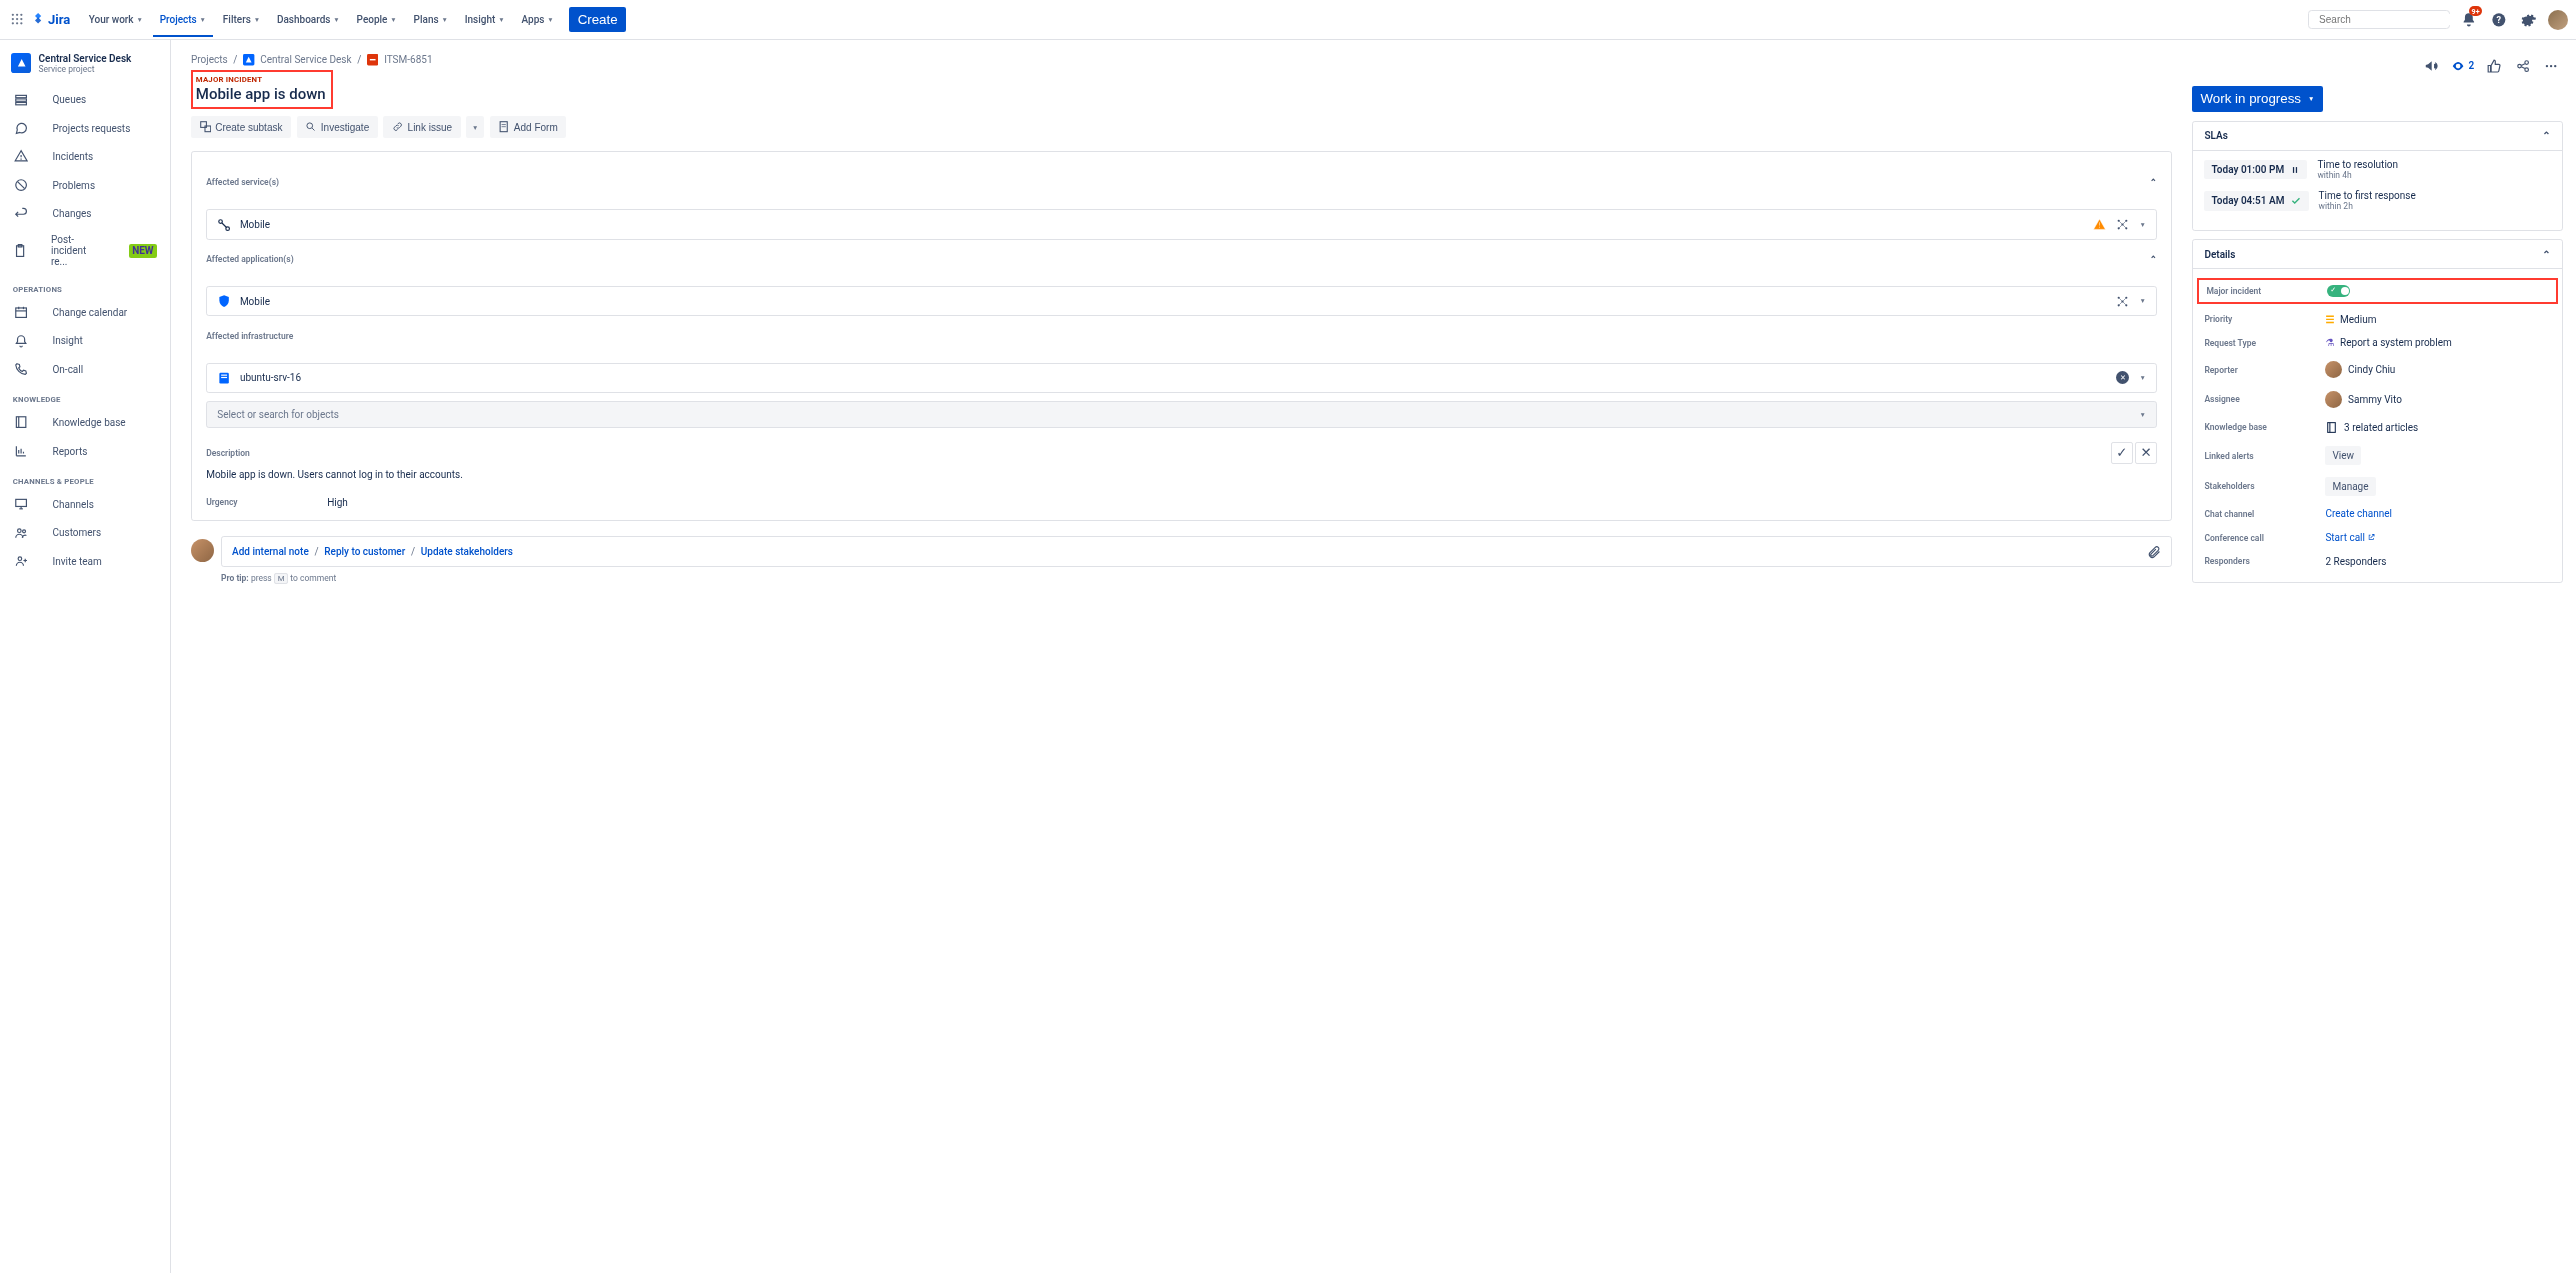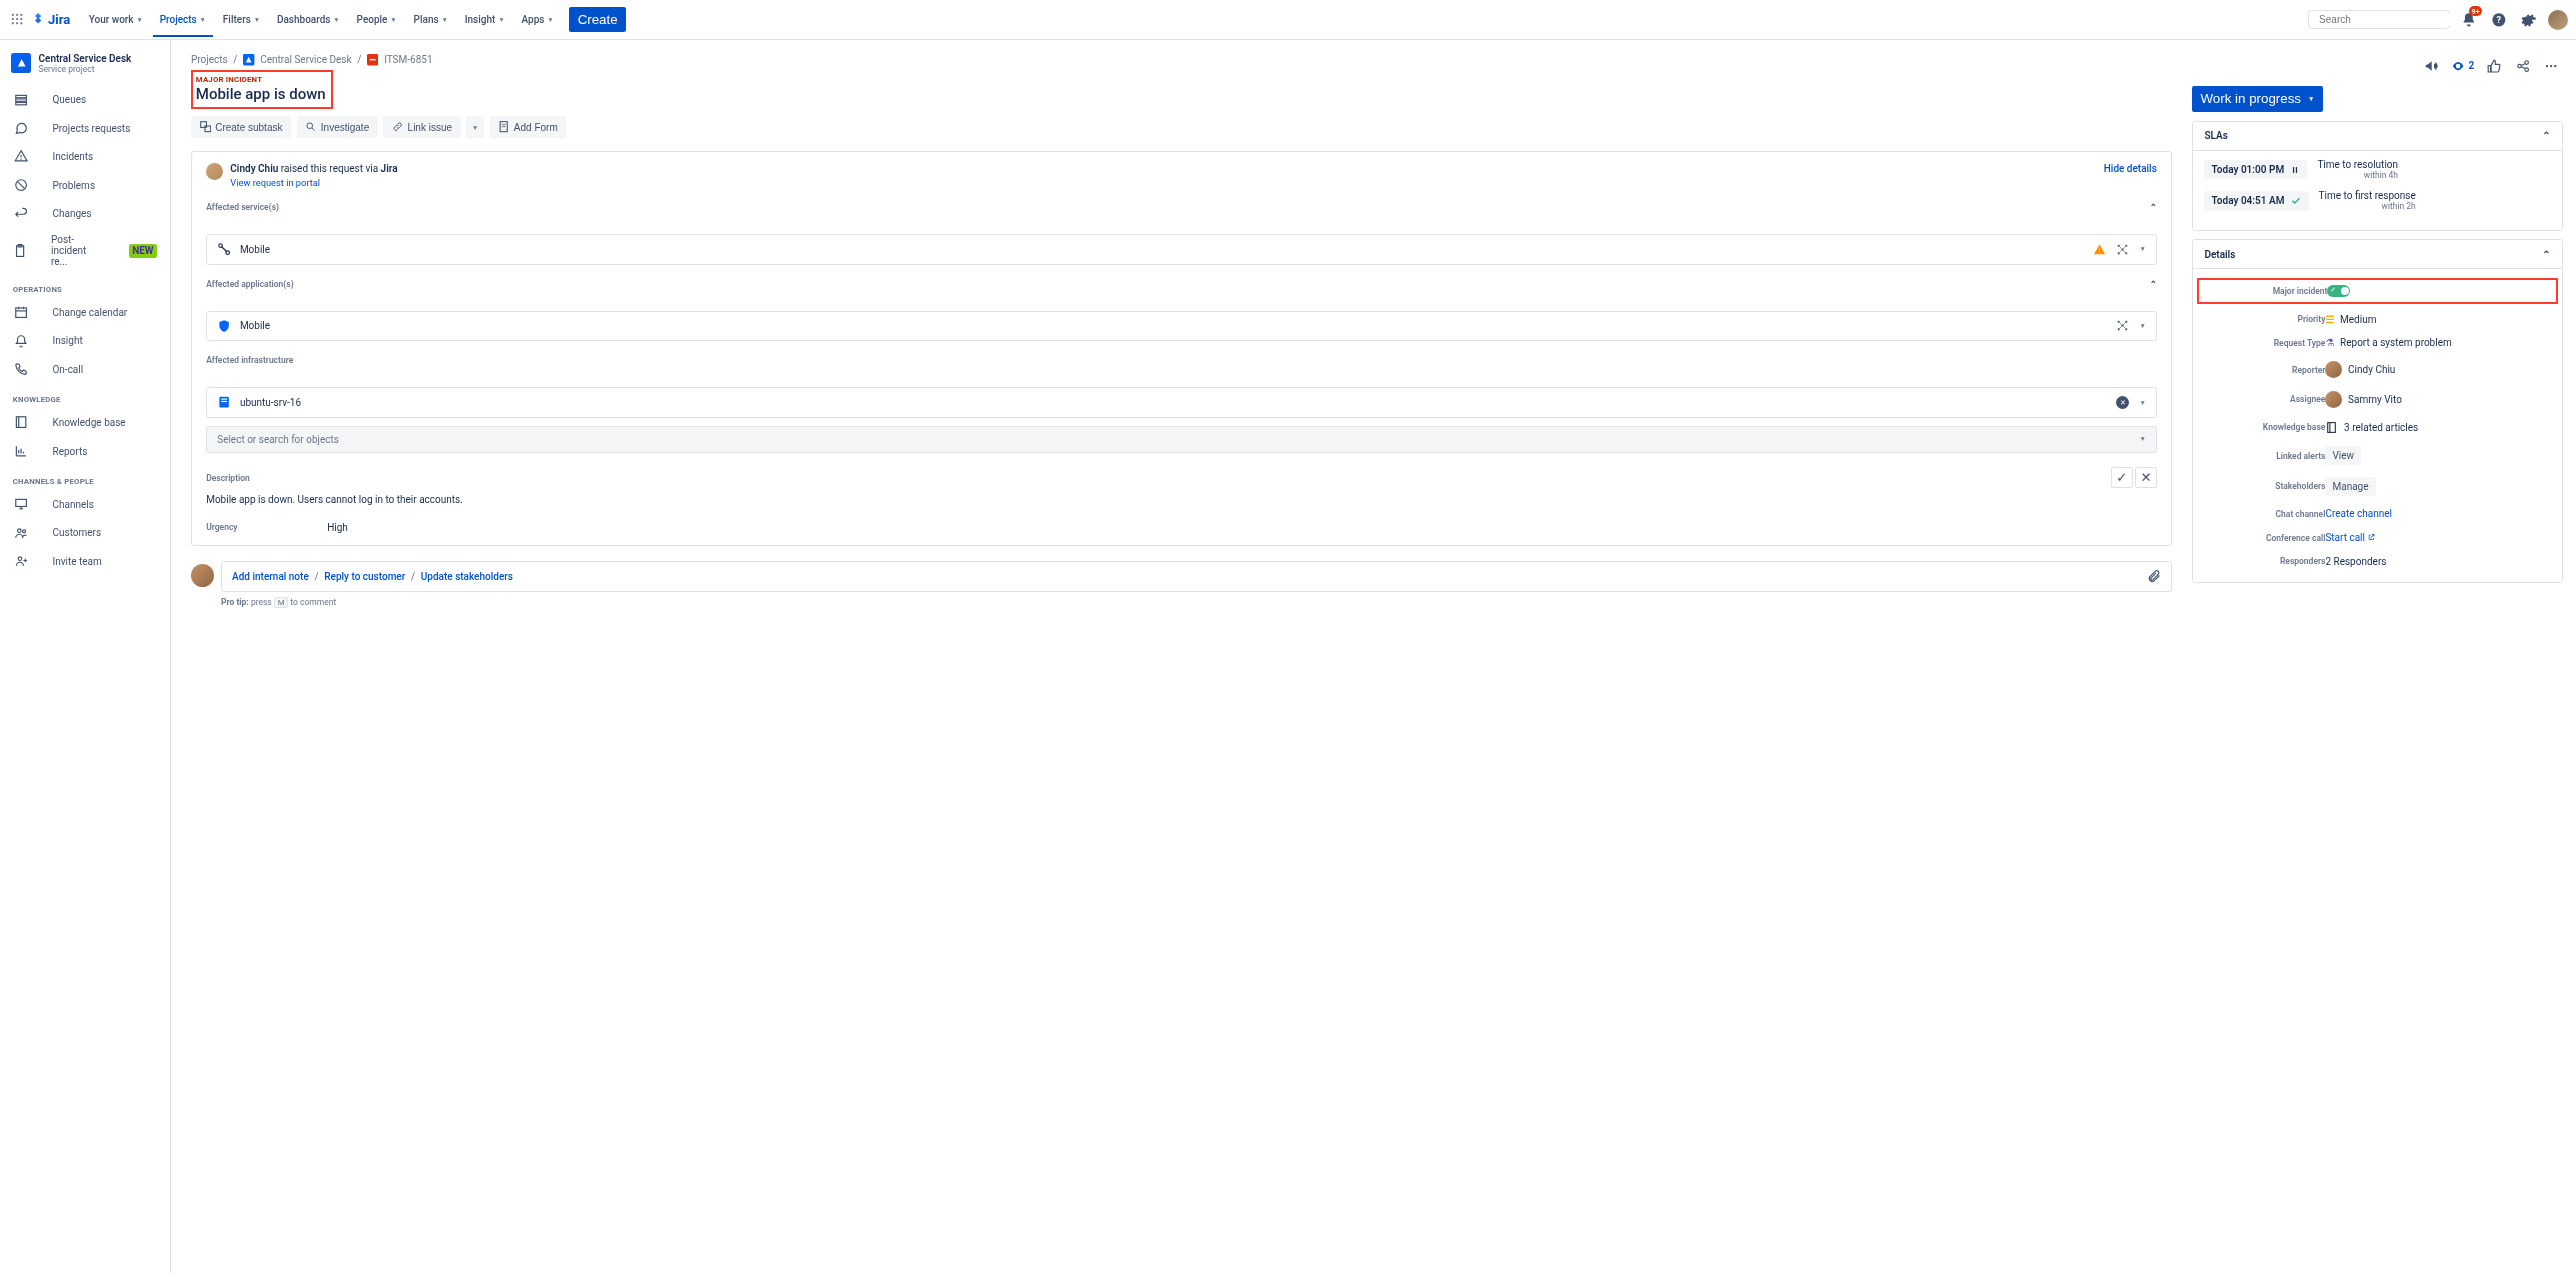--- a/index.html
+++ b/index.html
@@ -79,21 +79,21 @@
 
 .rightcol { width: 384px; padding: 14.2px 13px 14.2px 0; overflow-y: auto; }
 .right-actions { display: flex; justify-content: flex-end; gap: 5.7px; align-items: center; margin-bottom: 8.5px; }
 .watch-btn { display: flex; align-items: center; gap: 3.6px; color: #0052CC; font-weight: 600; cursor: pointer; padding: 2.8px; }
 .status-btn { background: #0052CC; color: #fff; border: none; border-radius: 2.1px; padding: 5.7px 8.5px; font-weight: 500; cursor: pointer; display: flex; align-items: center; gap: 7.1px; margin-bottom: 8.5px; }
 
 .panel { border: 0.7px solid #DFE1E6; border-radius: 2.8px; margin-bottom: 8.5px; }
 .panel-head { padding: 8.5px 11.4px; font-weight: 600; display: flex; align-items: center; border-bottom: 0.7px solid transparent; }
 .panel-head.bordered { border-bottom: 0.7px solid #DFE1E6; }
 .panel-head .collapse { margin-left: auto; color: #42526E; cursor: pointer; }
-.panel-body { padding: 8.5px 11.4px; text-align: right; }
+.panel-body { padding: 8.5px 11.4px; }
 
 .sla-row { display: flex; align-items: center; gap: 10px; margin-bottom: 10px; }
 .sla-time { background: #F4F5F7; border-radius: 2.1px; padding: 4.3px 7.1px; font-weight: 600; display: flex; align-items: center; gap: 5.7px; min-width: 103px; }
 .sla-label { font-size: 10px; }
 .sla-sub { font-size: 8.5px; color: #6B778C; }
 
 .detail-row { display: flex; align-items: center; padding: 6.4px 0; }
 .detail-key { width: 121px; font-size: 8.5px; font-weight: 600; color: #6B778C; }
 .detail-val { display: flex; align-items: center; gap: 5.7px; color: #172B4D; }
 .toggle { width: 23px; height: 11.4px; background: #36B37E; border-radius: 7.1px; position: relative; }
@@ -403,28 +403,20 @@
         <svg width="11.4" height="11.4" viewBox="0 0 16 16">
             <rect x="3" y="1" width="10" height="14" stroke="currentColor" fill="none" stroke-width="1.5"></rect>
             <line x1="5" y1="5" x2="11" y2="5" stroke="currentColor"></line>
             <line x1="5" y1="8" x2="11" y2="8" stroke="currentColor"></line>
           </svg>
         <span>Add Form</span>
       </button>
     </div>
 
     <div class="card">
-      <div class="request-row">
-        <div class="mini-avatar"></div>
-        <div class="request-text">
-          <span><b>Cindy Chiu</b><span> raised this request via </span><b>Jira</b></span>
-          <a class="portal-link">View request in portal</a>
-        </div>
-        <a class="hide-details">Hide details</a>
-      </div>
 
       <div class="field-label">
           <span>Affected service(s)</span>
           <span class="collapse">⌃</span>
         </div>
       <div class="field-box">
         <span class="field-icon">
             <svg width="14.2" height="14.2" viewBox="0 0 24 24">
               <circle cx="6" cy="6" r="3" stroke="currentColor" fill="none" stroke-width="2"></circle>
               <circle cx="18" cy="18" r="3" stroke="currentColor" fill="none" stroke-width="2"></circle>

